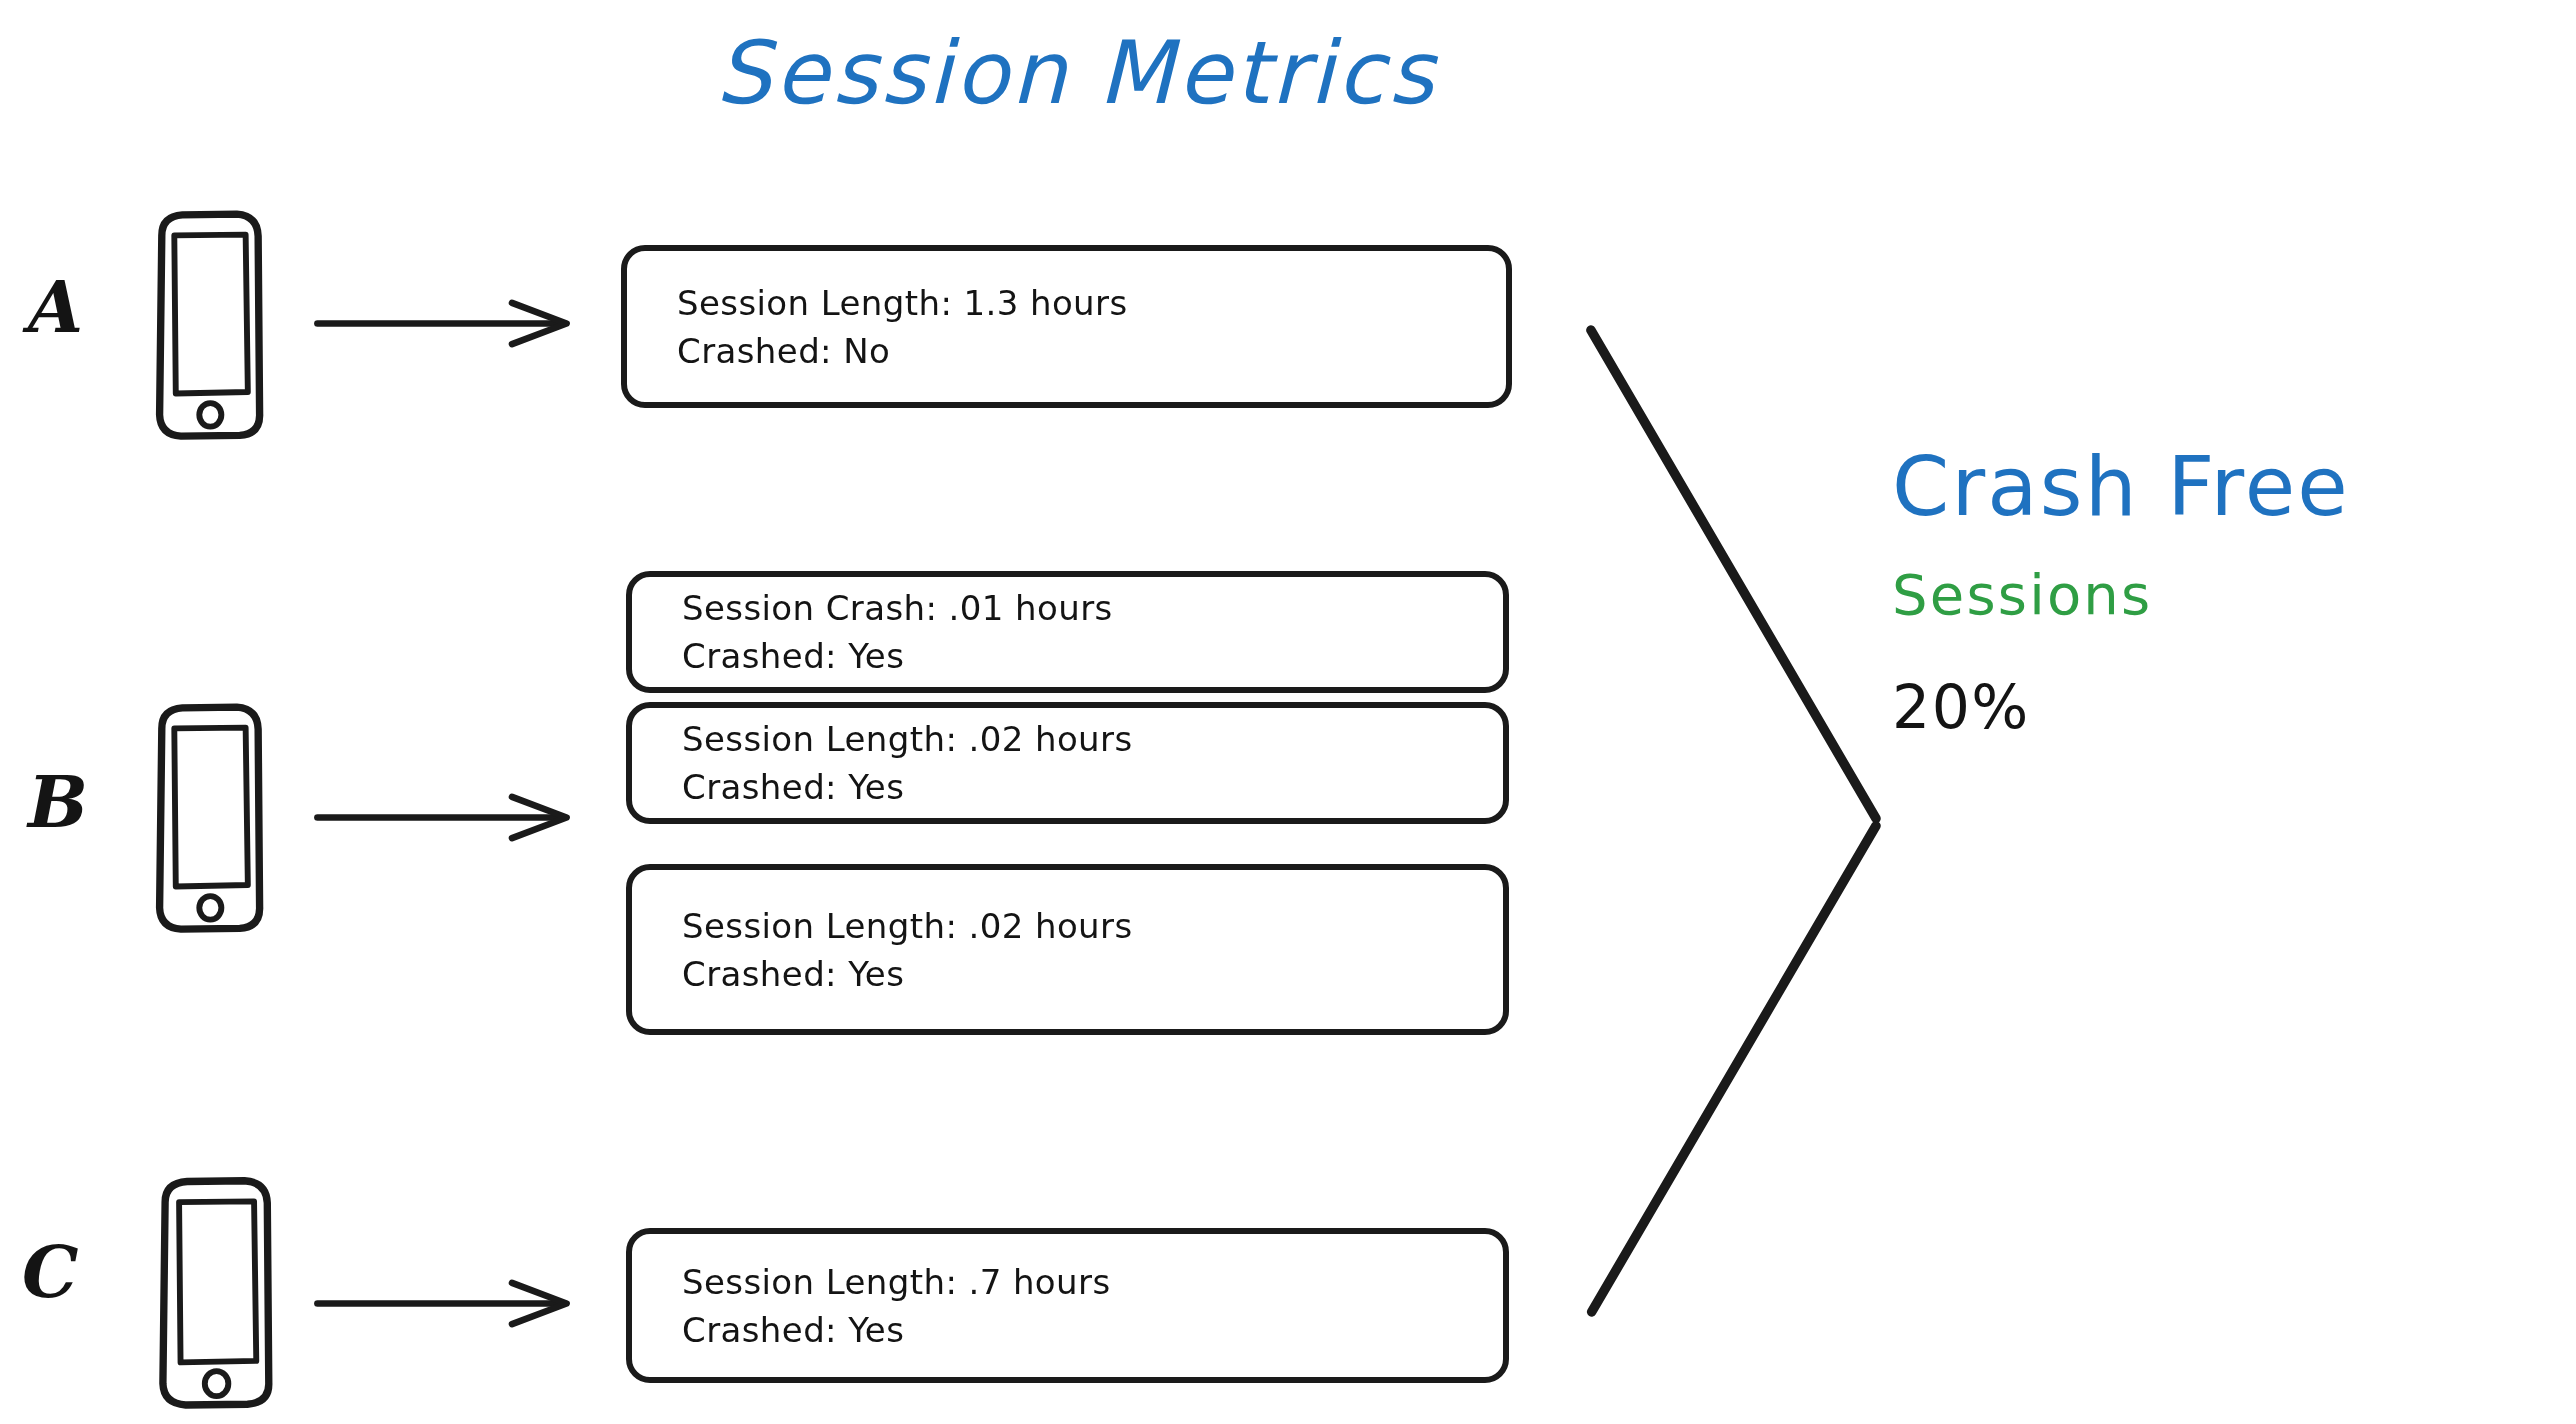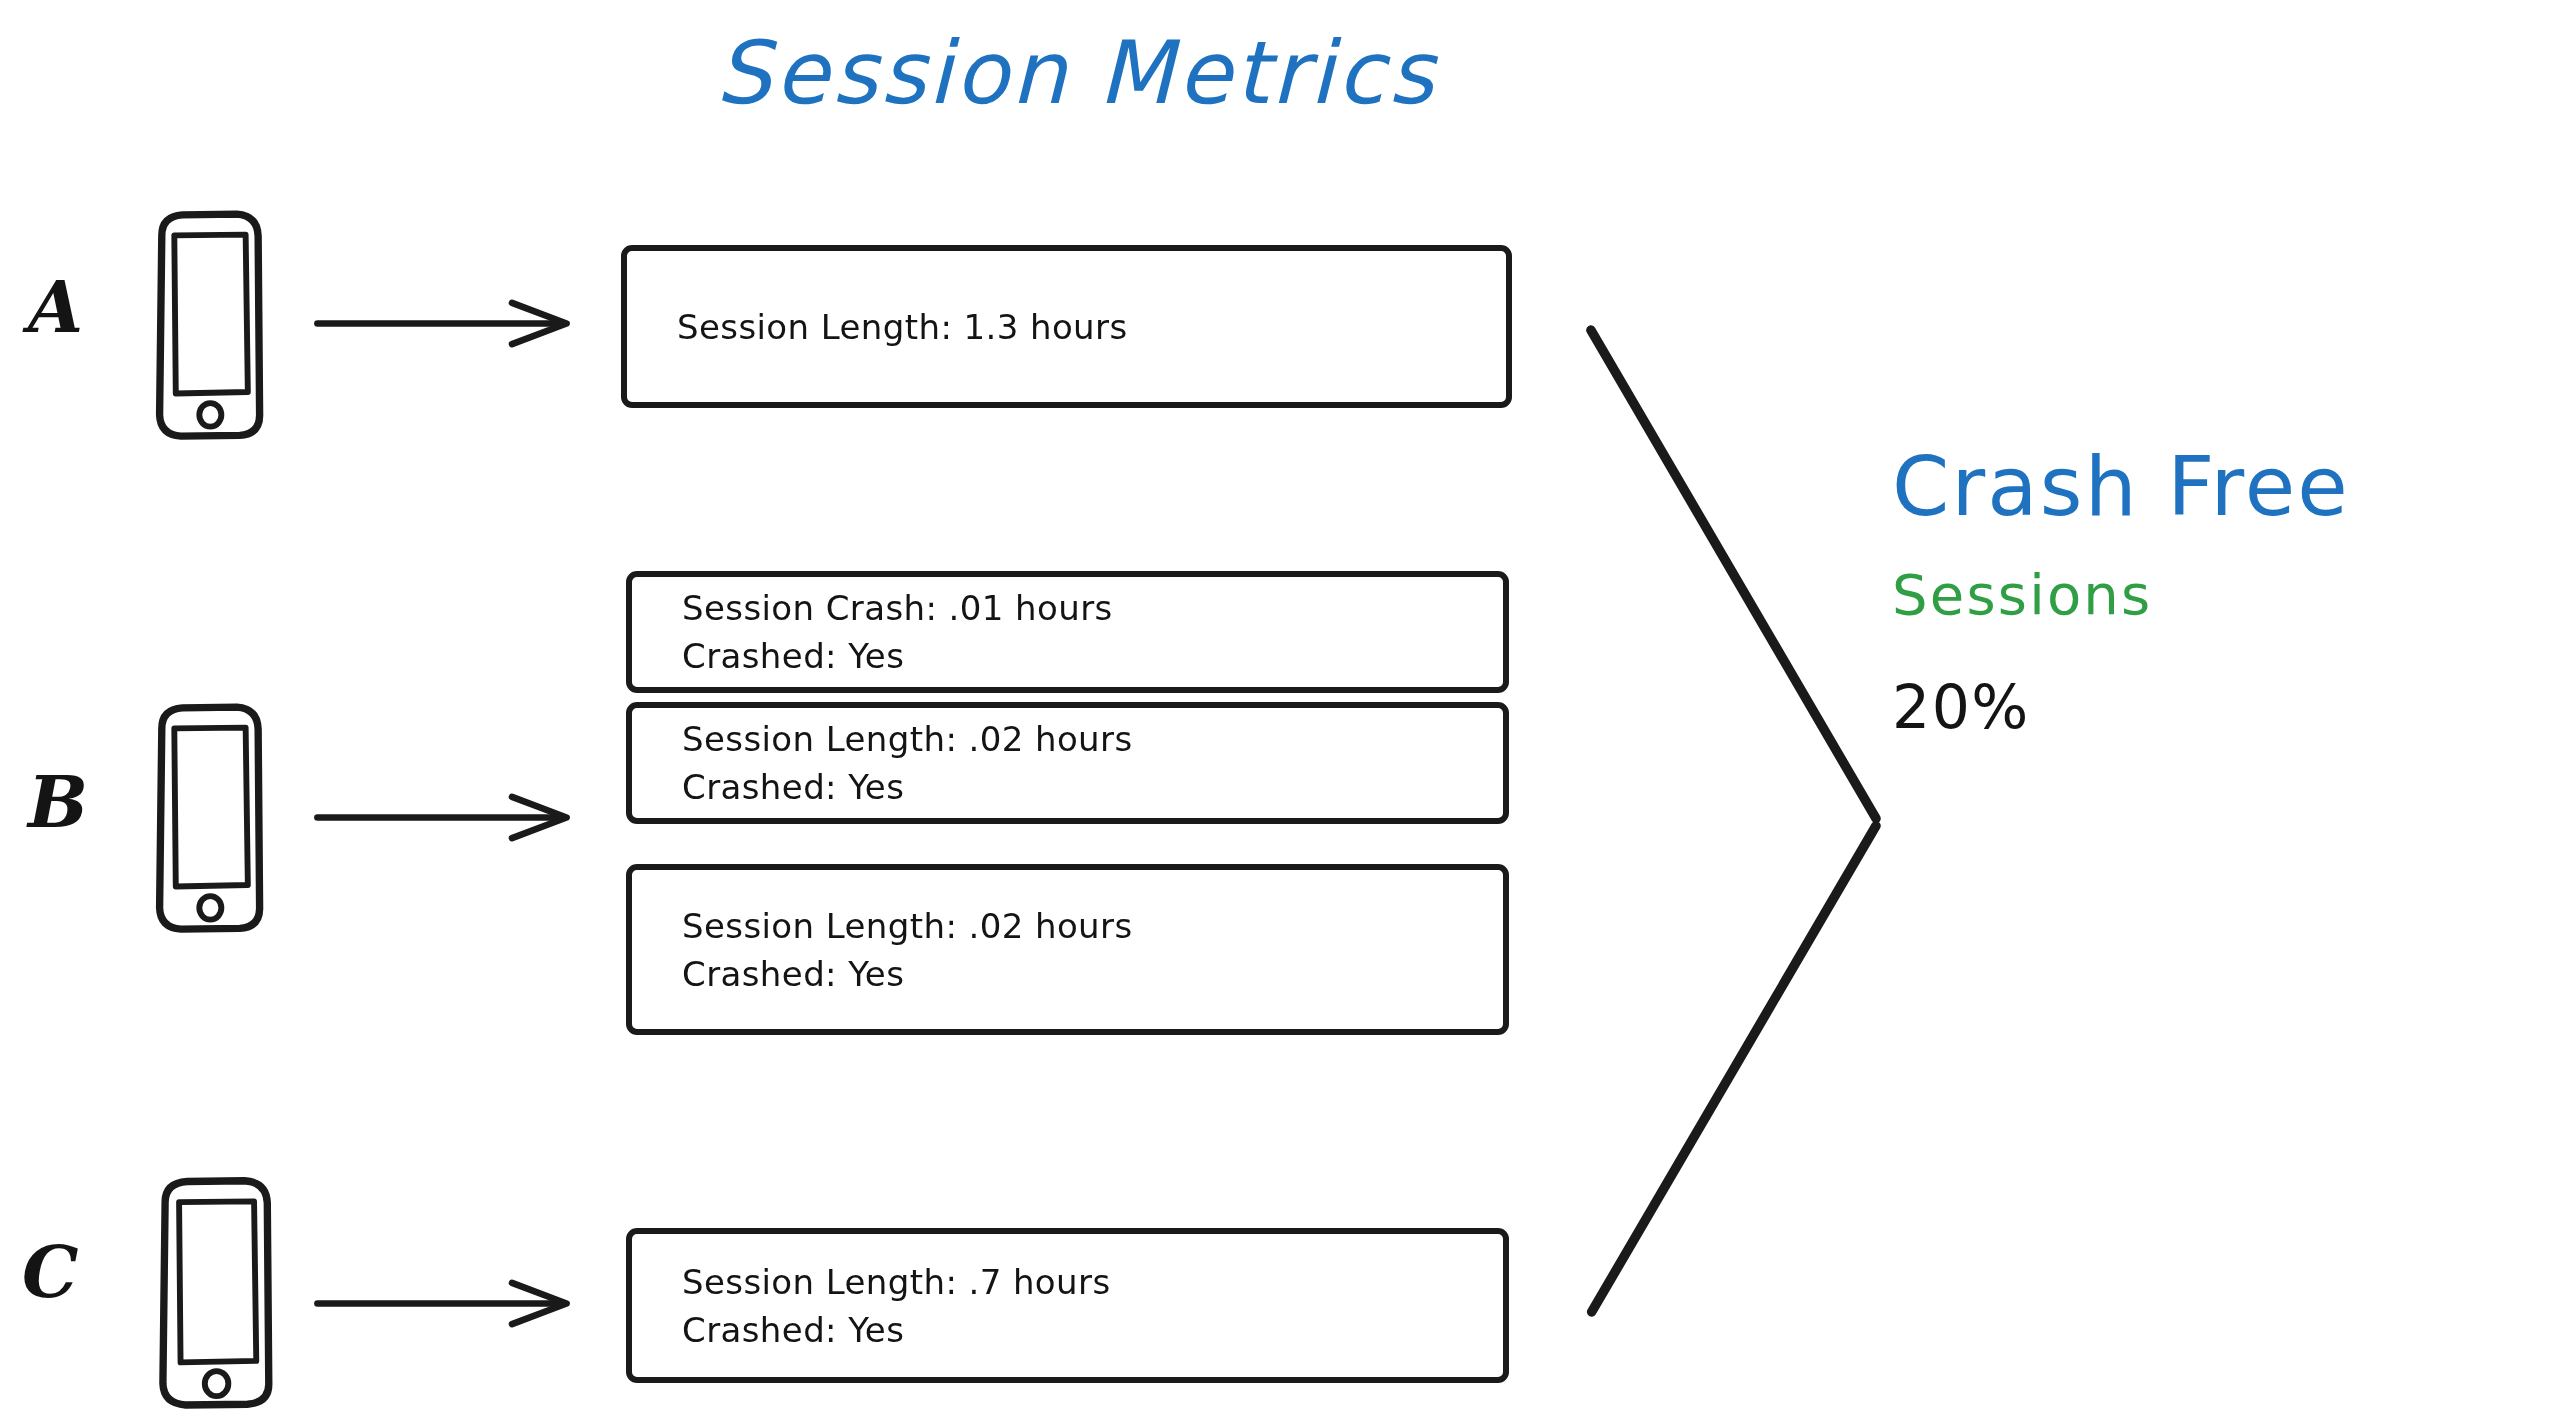--- a/index.html
+++ b/index.html
@@ -53,21 +53,21 @@
   
   .arrow {
     position: absolute;
   }
 
   
   .card {
     position: absolute;
     box-sizing: border-box;
     border: 6.6px solid #1a1a1a;
-    border-radius: 11px;
+    border-radius: 24px;
     background: #ffffff;
   }
   .card-text {
     position: absolute;
     left: 50px;
     top: 50%;
     transform: translateY(-50%);
     font-family: "DejaVu Sans", sans-serif;
     font-size: 34px;
     line-height: 1.42;
@@ -140,20 +140,21 @@
   <div class="arrow" style="left:313px; top:294px;">
     <svg width="258" height="59" viewBox="0 0 350 80">
       <path d="M 6 40 L 340 40" fill="none" stroke="#1a1a1a" stroke-width="9" stroke-linecap="round"></path>
       <path d="M 270 12 L 344 40 L 270 68" fill="none" stroke="#1a1a1a" stroke-width="9" stroke-linecap="round" stroke-linejoin="round"></path>
     </svg>
   </div>
 
   <div class="card" style="left:621px; top:245px; width:891px; height:163px;">
     <div class="card-text">
       <span class="card-line">Session Length: 1.3 hours</span>
+      <span class="card-line">Crashed: No</span>
     </div>
   </div>
 
   <div class="device-label" style="left:28px; top:767px;">B</div>
 
   <div class="phone" style="left:144px; top:699px;">
     <svg width="129" height="239" viewBox="0 0 175 325">
       <path d="M 24 40 Q 24 14 52 12 L 126 11 Q 154 13 155 41 L 157 283 Q 158 310 130 312 L 50 313 Q 22 311 21 284 Z" fill="none" stroke="#1a1a1a" stroke-width="10" stroke-linejoin="round"></path>
       <path d="M 41 40 L 138 39 L 141 253 L 43 255 Z" fill="none" stroke="#1a1a1a" stroke-width="8" stroke-linejoin="round"></path>
       <ellipse cx="90" cy="284" rx="15" ry="16" fill="none" stroke="#1a1a1a" stroke-width="8"></ellipse>

